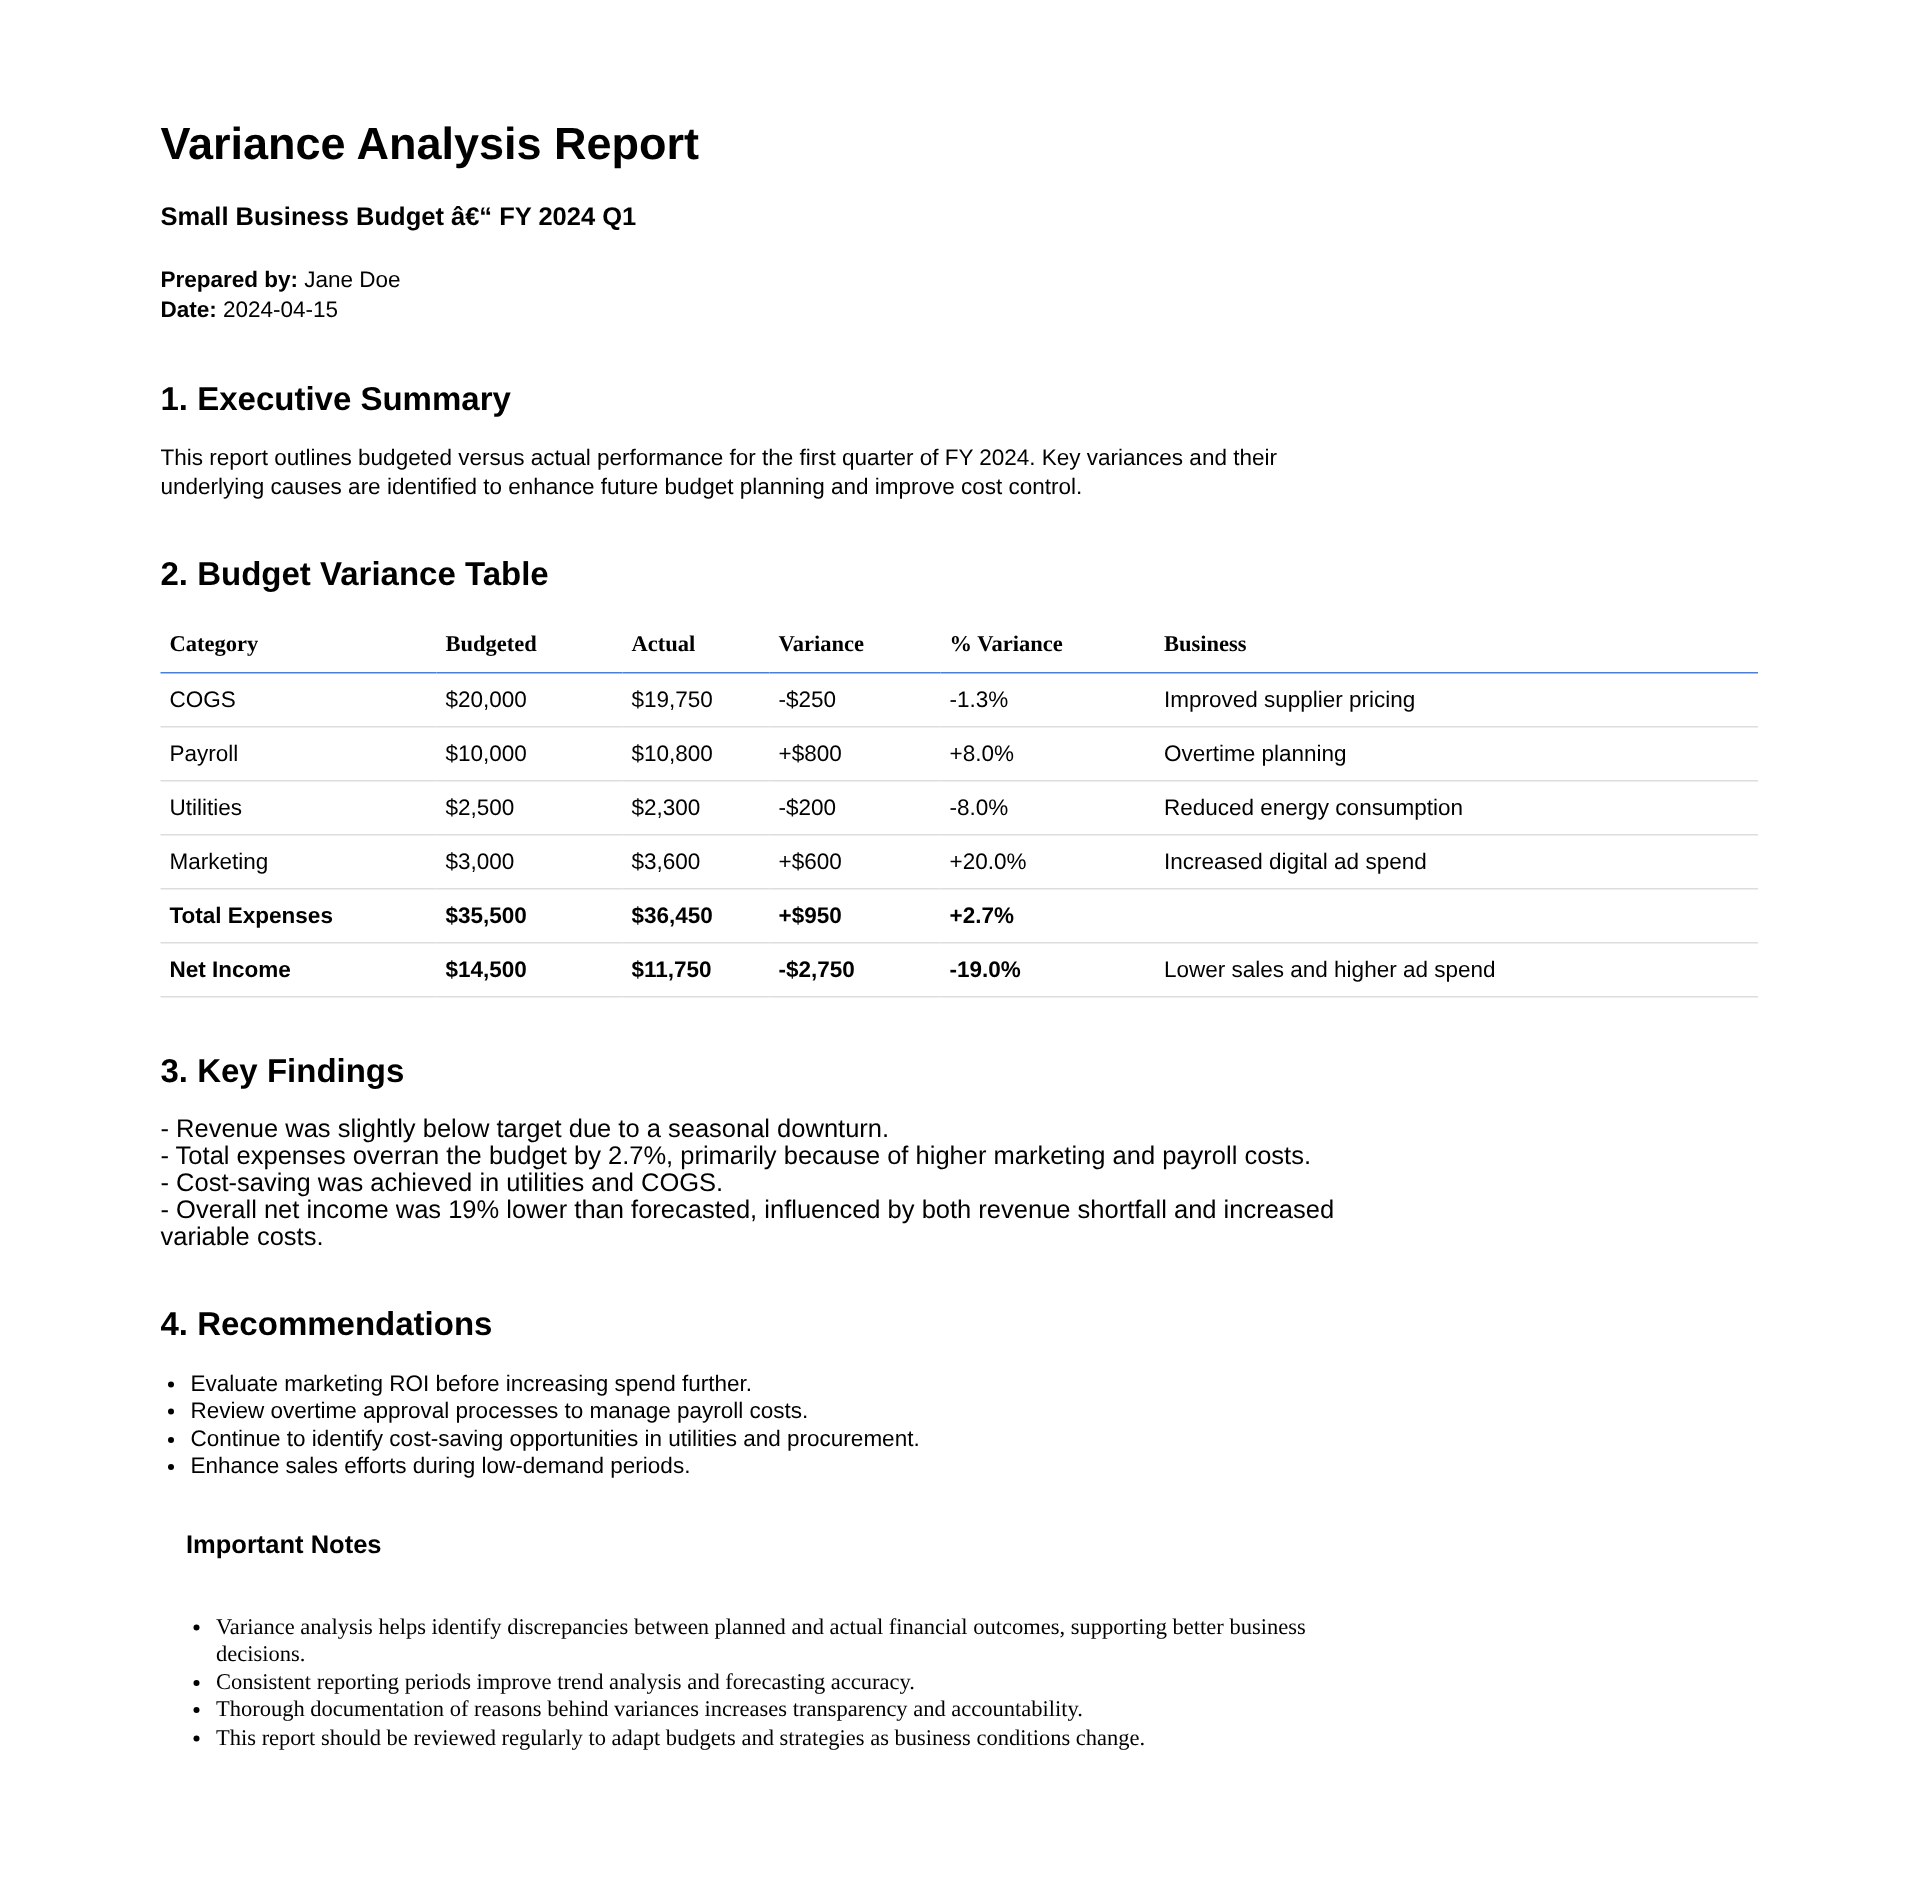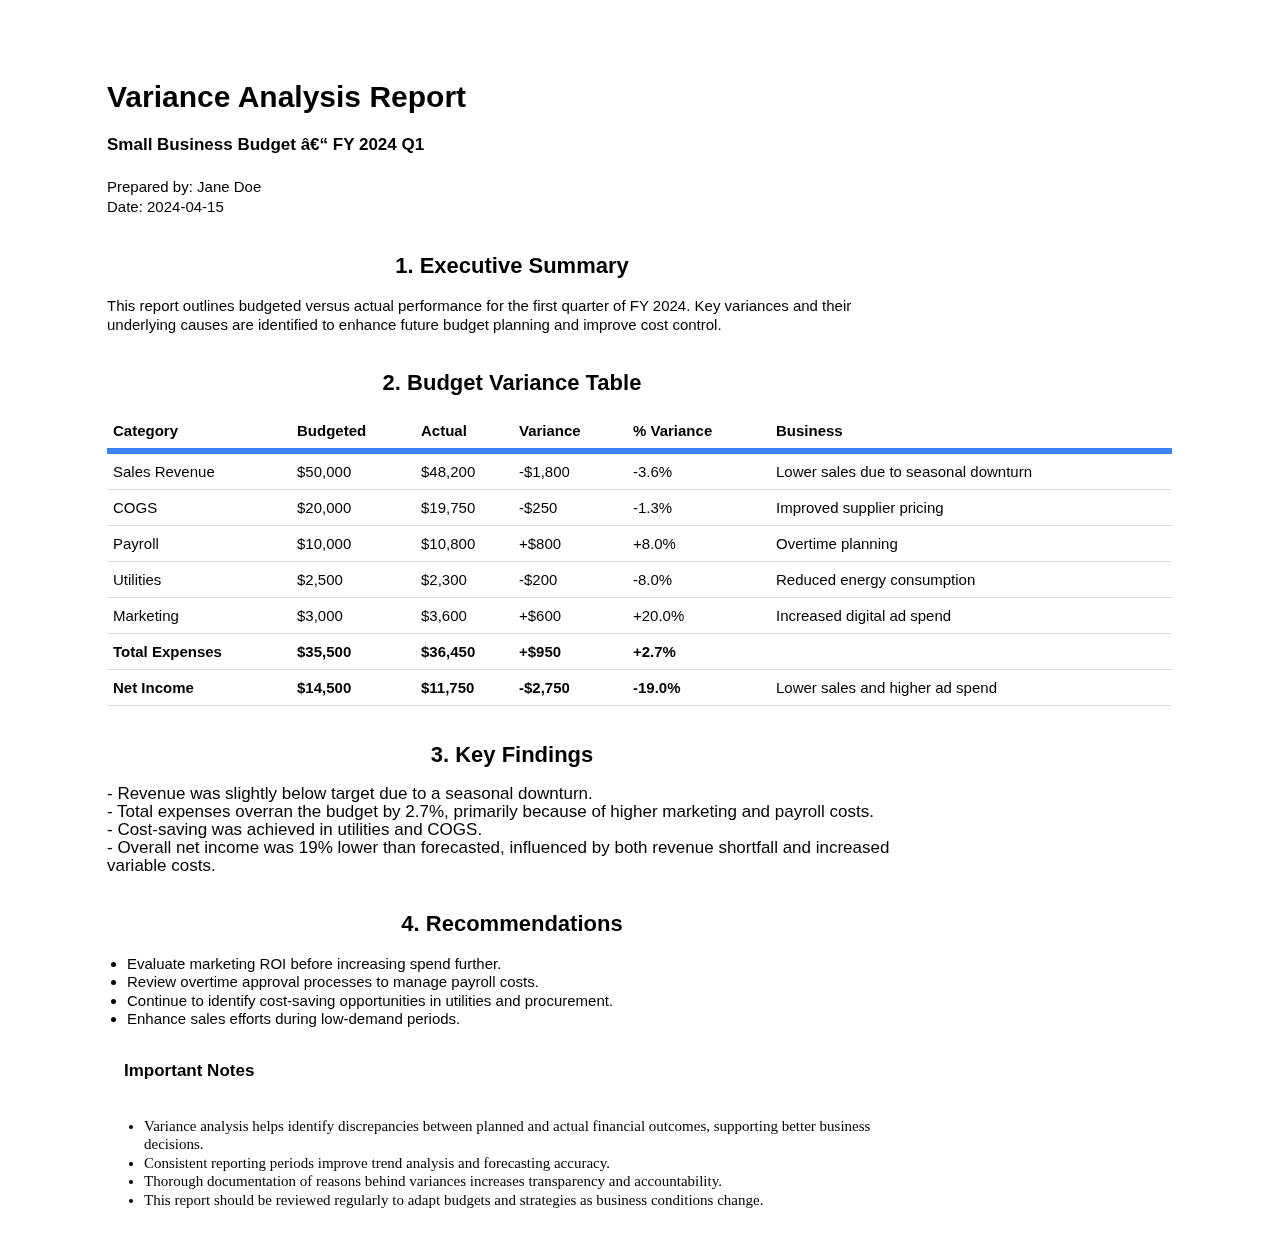--- a/index.html
+++ b/index.html
@@ -7,40 +7,40 @@
   .page {
     box-sizing: border-box;
     width: 1023px;
     min-height: 1251px;
     padding: 80px 106px 80px 107px;
     background: #fff;
   }
   h1.title { font-size: 30px; line-height: 1.15; margin: 0 0 20px 0; font-weight: bold; }
   .subtitle { font-size: 17px; font-weight: bold; margin: 0 0 22px 0; }
   .meta { font-size: 15px; line-height: 20px; margin: 0; }
-  .meta b { font-weight: normal; }
-  h2.section { font-size: 22px; line-height: 1.15; margin: 36px 0 18px 0; font-weight: bold; text-align: center; }
+  .meta b { font-weight: bold; }
+  h2.section { font-size: 22px; line-height: 1.15; margin: 36px 0 18px 0; font-weight: bold; }
   p.body-text { font-size: 15px; line-height: 19px; margin: 18px 0 0 0; }
 
   table.variance {
     width: 1065px;
     border-collapse: collapse;
     table-layout: fixed;
     margin-top: 14px;
     font-size: 15px;
   }
   table.variance th, table.variance td {
     text-align: left;
     padding: 9px 6px;
     border-bottom: 1px solid #ddd;
     vertical-align: top;
     overflow: hidden;
     white-space: nowrap;
   }
-  table.variance thead th { border-bottom: 6px solid #3b82f6; font-weight: bold; }
+  table.variance thead th { border-bottom: 1px solid #3b82f6; font-weight: bold; font-family: Liberation Serif, serif; }
   tr.totals td { font-weight: bold; }
   tr.totals td.remarks { font-weight: normal; }
 
   p.findings { font-size: 17px; line-height: 18px; margin: 18px 0 0 0; }
 
   ul.list { margin: 18px 0 0 0; padding-left: 20px; font-size: 15px; line-height: 18.5px; }
   ul.list li { margin: 0; }
 
   .notes { margin: 32px 0 0 17px; }
   .notes h3 { font-size: 17px; font-weight: bold; margin: 0; }
@@ -81,28 +81,20 @@
       <tr>
         <th>Category</th>
         <th>Budgeted</th>
         <th>Actual</th>
         <th>Variance</th>
         <th>% Variance</th>
         <th>Business</th>
       </tr>
     </thead>
     <tbody>
-      <tr>
-        <td>Sales Revenue</td>
-        <td>$50,000</td>
-        <td>$48,200</td>
-        <td>-$1,800</td>
-        <td>-3.6%</td>
-        <td class="remarks">Lower sales due to seasonal downturn</td>
-      </tr>
       <tr>
         <td>COGS</td>
         <td>$20,000</td>
         <td>$19,750</td>
         <td>-$250</td>
         <td>-1.3%</td>
         <td class="remarks">Improved supplier pricing</td>
       </tr>
       <tr>
         <td>Payroll</td>

